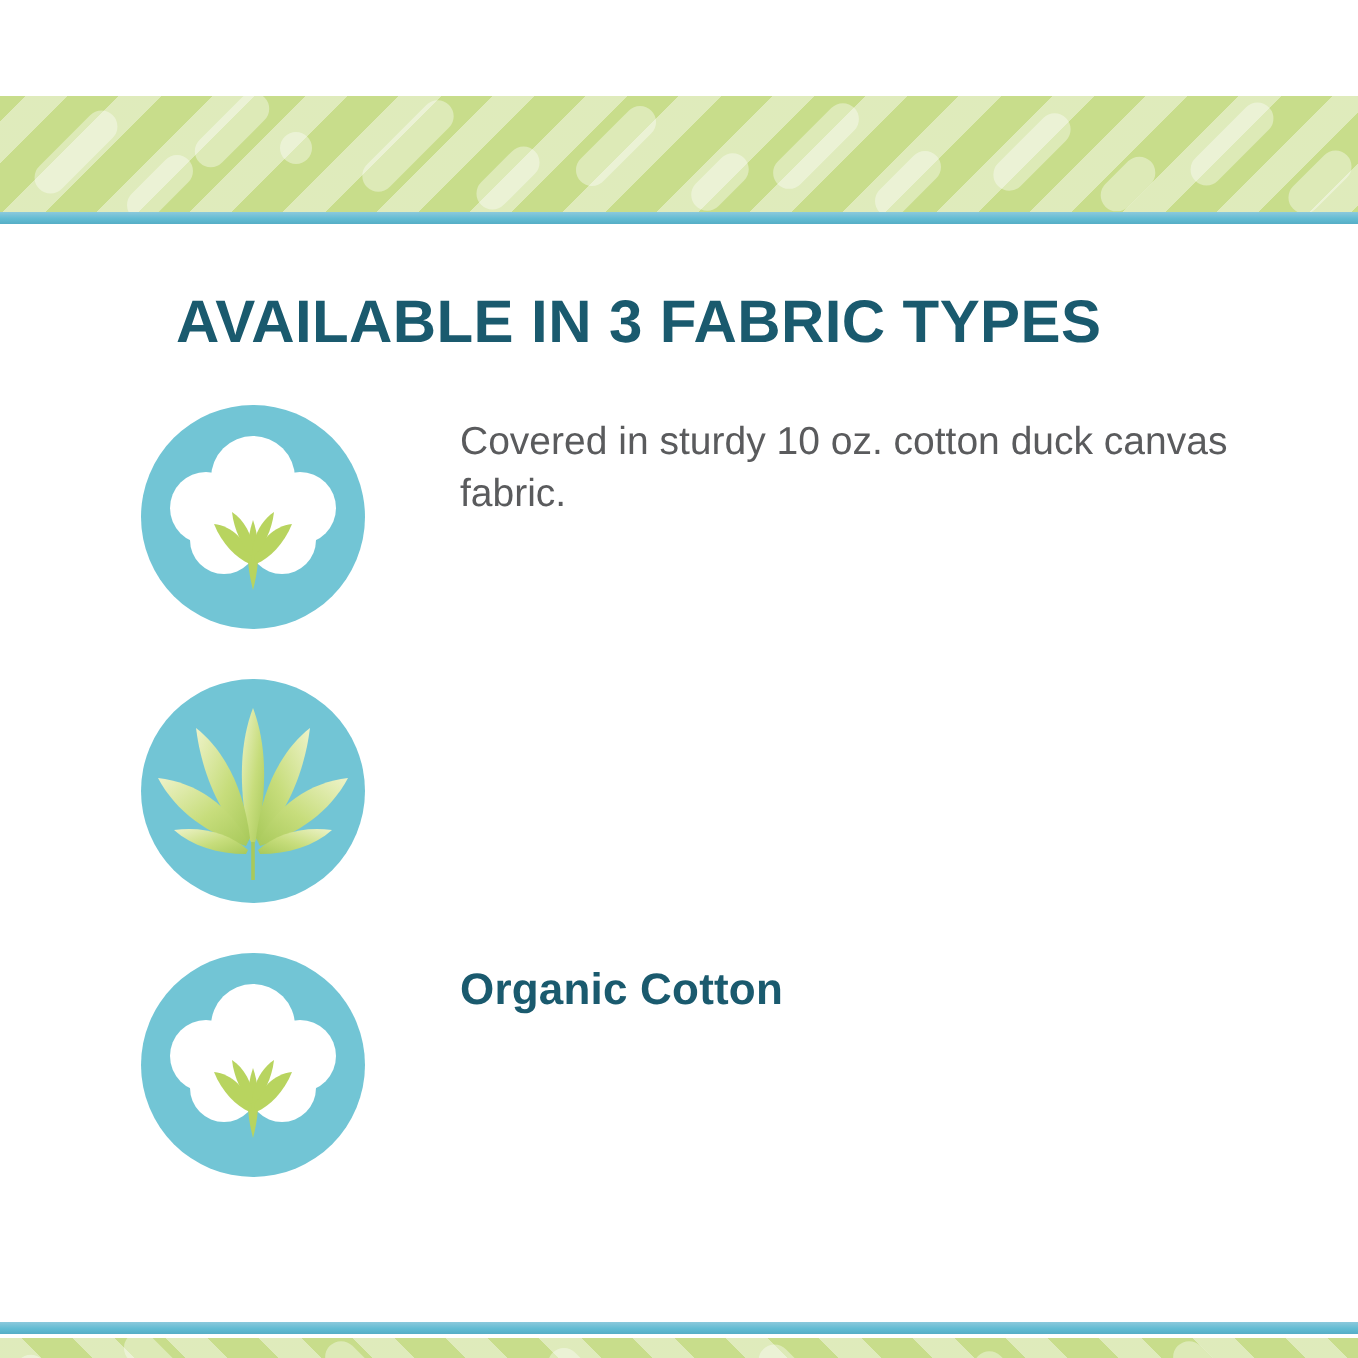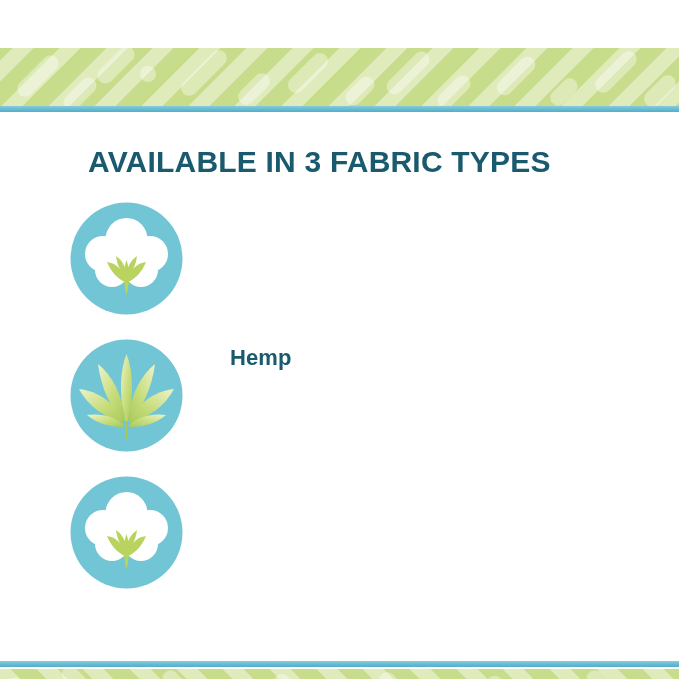--- a/index.html
+++ b/index.html
@@ -187,20 +187,21 @@
             <g fill="#b8d45f">
               <path d="M56.5 58 C60 68 60 80 56.5 93 C53 80 53 68 56.5 58 Z"></path>
               <path d="M55 80 C48 77 41 70 37 60 C46 61 53 68 56 78 Z"></path>
               <path d="M58 80 C65 77 72 70 76 60 C67 61 60 68 57 78 Z"></path>
               <path d="M56 76 C51 71 47 63 46 54 C52 58 56 65 57 74 Z"></path>
               <path d="M57 76 C62 71 66 63 67 54 C61 58 57 65 56 74 Z"></path>
             </g>
           </svg>
         </div>
         <div class="fabric-text">
+          <p class="fabric-desc">Covered in sturdy 10 oz. cotton duck canvas fabric.</p>
         </div>
       </div>
 
       <div class="fabric-row">
         <div class="fabric-icon">
           <svg viewBox="0 0 113 113" xmlns="http://www.w3.org/2000/svg">
             <defs>
               <linearGradient id="lg1" x1="0" y1="0" x2="1" y2="1">
                 <stop offset="0%" stop-color="#eef3c9"></stop>
                 <stop offset="55%" stop-color="#c7dd7c"></stop>
@@ -227,21 +228,20 @@
 
               <path d="M17 76 C32 74 45 78 54 86 L53 88 C39 88 26 84 17 76 Z" fill="url(#lg1)"></path>
 
               <path d="M96 76 C87 84 74 88 60 88 L59 86 C68 78 81 74 96 76 Z" fill="url(#lg2)"></path>
 
               <path d="M55.6 82 L57.4 82 L57.4 101 L55.6 101 Z" fill="#a8c95a"></path>
             </g>
           </svg>
         </div>
         <div class="fabric-text">
-          <h2 class="fabric-name">Hemp</h2>
         </div>
       </div>
 
       <div class="fabric-row">
         <div class="fabric-icon">
           <svg viewBox="0 0 113 113" xmlns="http://www.w3.org/2000/svg">
             <circle cx="56.5" cy="56.5" r="56" fill="#72c5d5"></circle>
             <g fill="#ffffff">
               <circle cx="56.5" cy="37" r="21"></circle>
               <circle cx="33" cy="52" r="18"></circle>
@@ -253,20 +253,21 @@
             <g fill="#b8d45f">
               <path d="M56.5 58 C60 68 60 80 56.5 93 C53 80 53 68 56.5 58 Z"></path>
               <path d="M55 80 C48 77 41 70 37 60 C46 61 53 68 56 78 Z"></path>
               <path d="M58 80 C65 77 72 70 76 60 C67 61 60 68 57 78 Z"></path>
               <path d="M56 76 C51 71 47 63 46 54 C52 58 56 65 57 74 Z"></path>
               <path d="M57 76 C62 71 66 63 67 54 C61 58 57 65 56 74 Z"></path>
             </g>
           </svg>
         </div>
         <div class="fabric-text">
+          <h2 class="fabric-name">Organic Cotton</h2>
         </div>
       </div>
 
     </div>
   </div>
 
   <div class="banner banner-bottom">
     <div class="banner-rule"></div>
     <div class="banner-green">
       <div class="stripes flip"></div>

